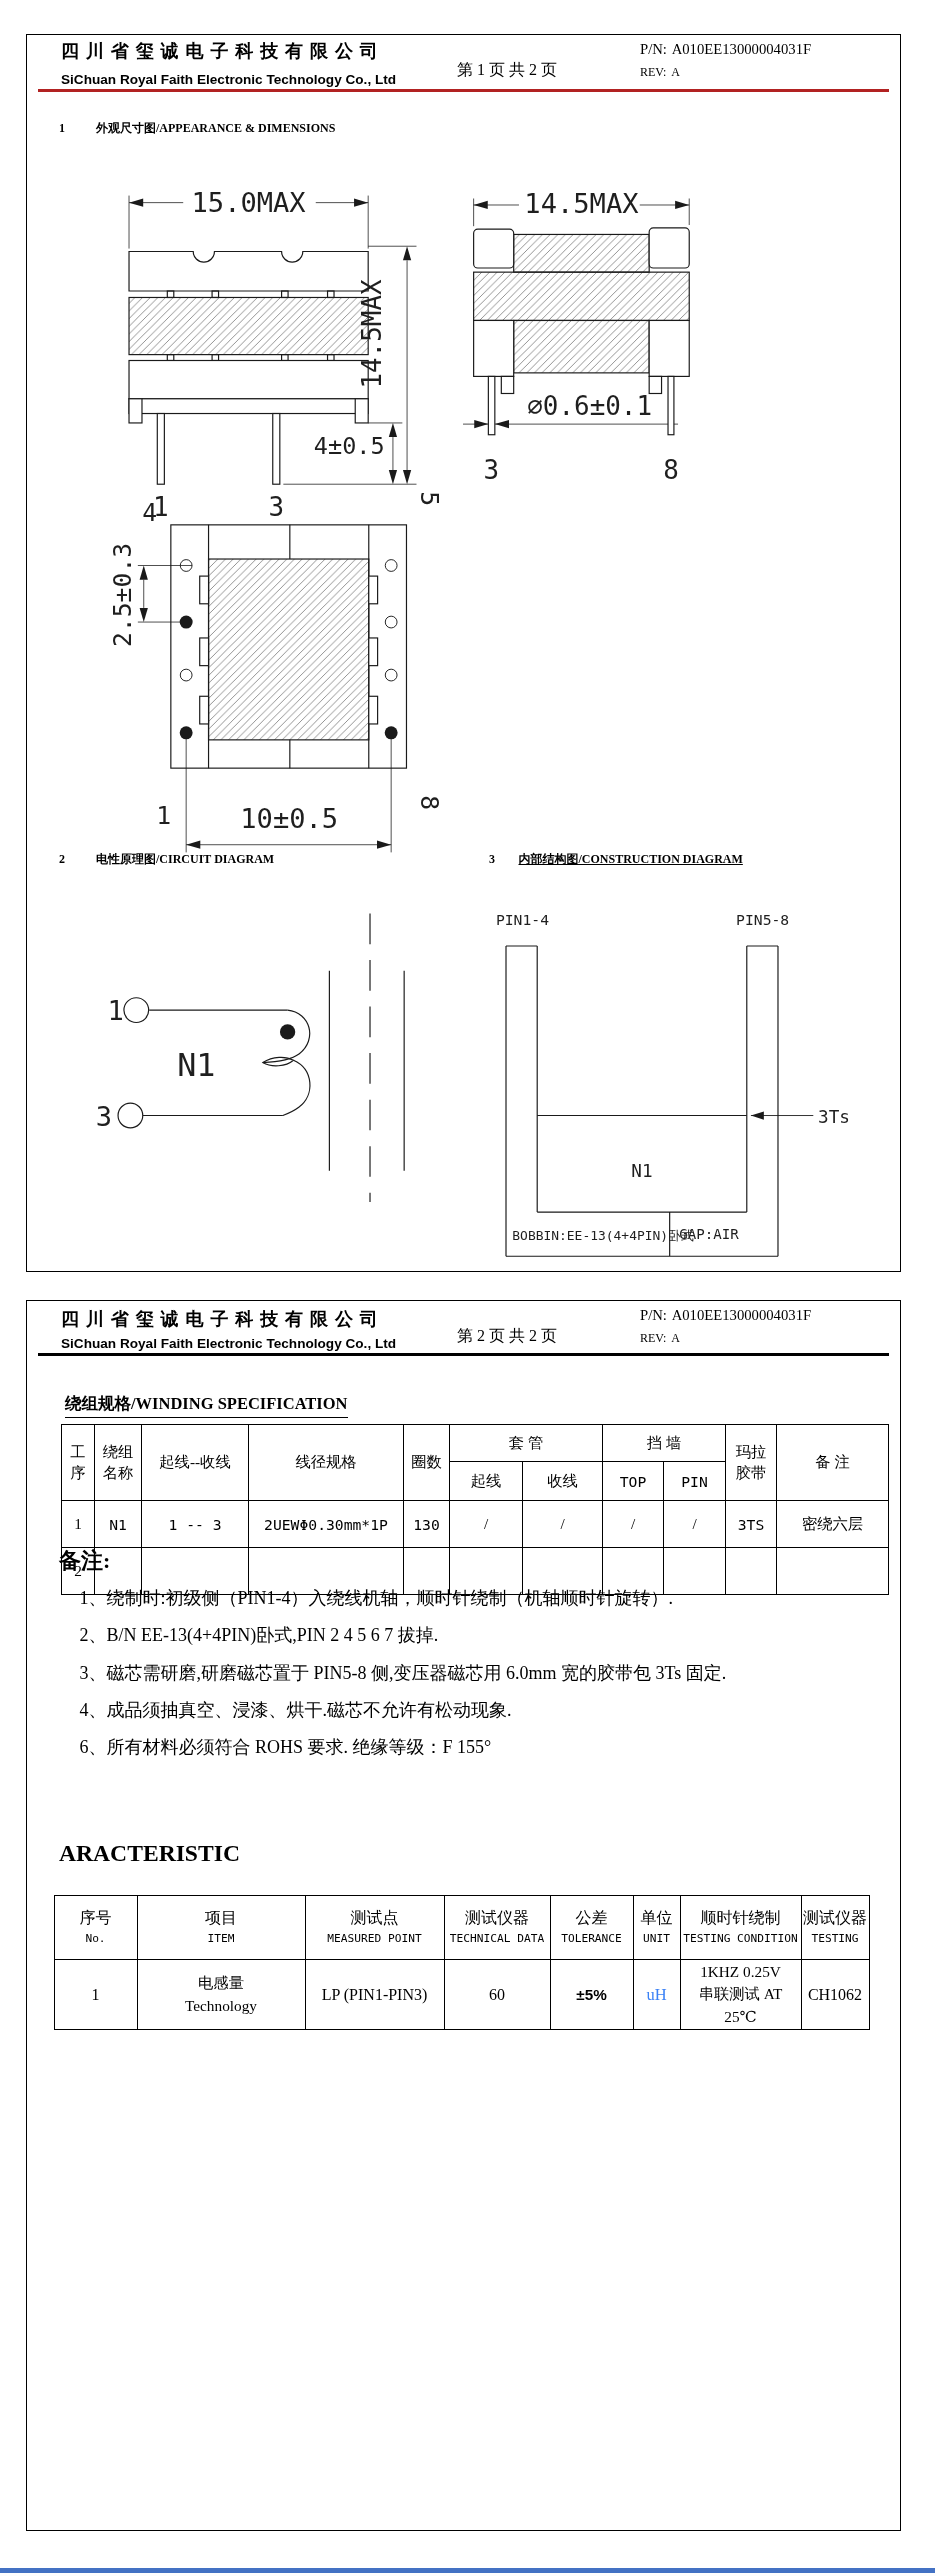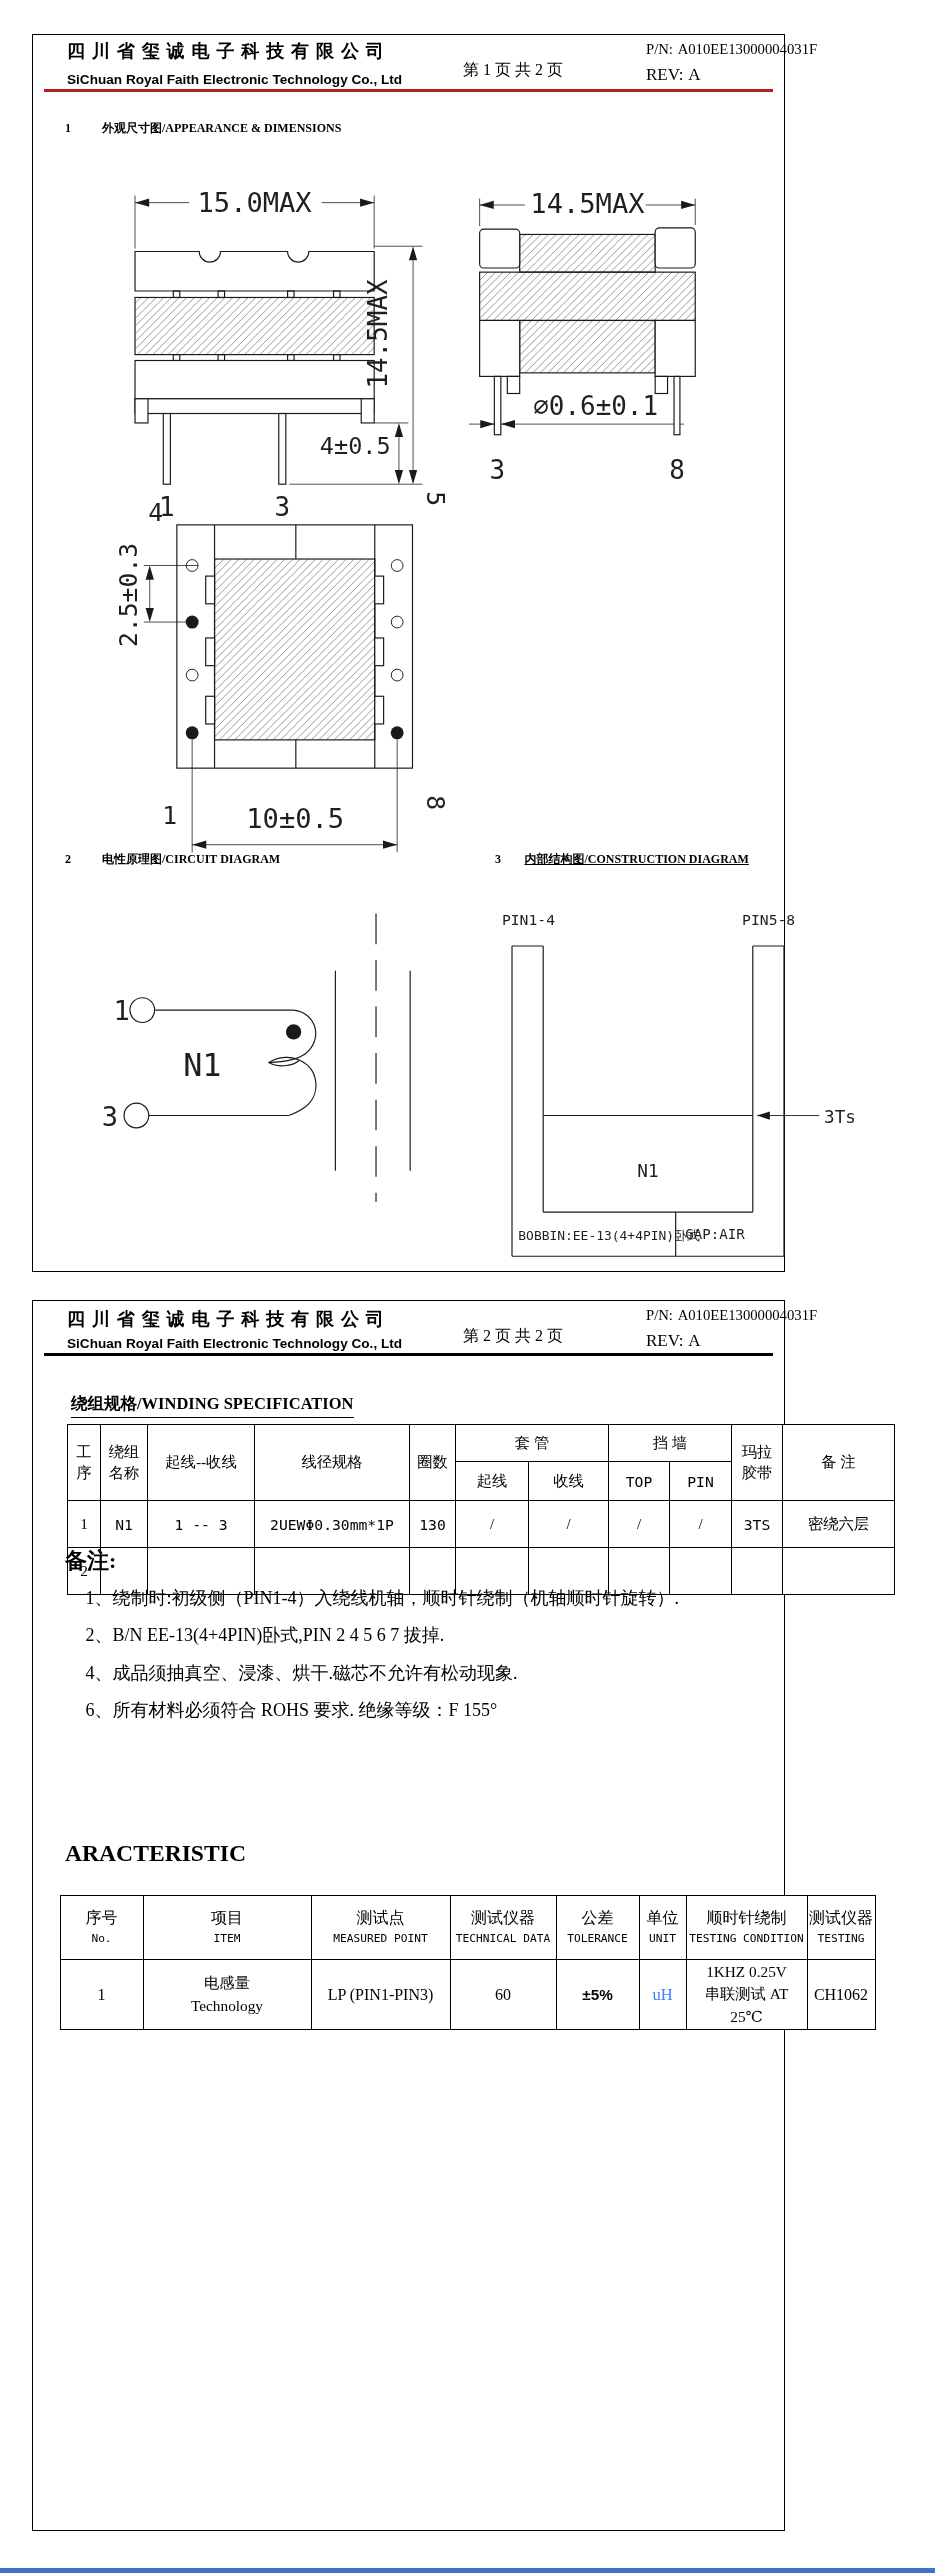--- a/index.html
+++ b/index.html
@@ -1,30 +1,30 @@
 <!DOCTYPE html>
 <html style="font-size:9.4px"><head>
 <meta charset="utf-8">
 <style>
   html,body{margin:0;padding:0;background:#fff;}
   .canvas{position:relative;width:935px;height:2576px;background:#ffffff;overflow:hidden;
           font-family:"Liberation Serif","DejaVu Serif",serif;color:#000;}
-  .page{position:absolute;left:32px;width:753px;border:1.8px solid #000;box-sizing:border-box;background:#fff;}
+  .page{position:absolute;left:26px;width:875px;border:1.8px solid #000;box-sizing:border-box;background:#fff;}
   #page1{top:34px;height:1238px;}
   #page2{top:1300px;height:1231px;}
 
   .company-cn{position:absolute;left:34px;top:3.5px;font-size:18px;font-weight:bold;letter-spacing:1.2px;white-space:nowrap;}
   .company-en{position:absolute;left:34px;top:37px;font-size:13.6px;font-weight:bold;
               font-family:"Liberation Sans","DejaVu Sans",sans-serif;white-space:nowrap;}
   .hr-line{position:absolute;left:10.6px;right:10.6px;height:2.9px;}
   #page1 .hr-line{top:54px;background:#b22222;}
   #page2 .hr-line{top:52px;background:#000;}
   .pageinfo{position:absolute;left:430px;top:25px;font-size:16px;white-space:nowrap;}
   .pn-line{position:absolute;left:613px;top:5.9px;font-size:14.7px;white-space:nowrap;}
-  .rev-line{position:absolute;left:613px;top:29.5px;font-size:17px;white-space:nowrap;}
+  .rev-line{position:absolute;left:613px;top:29.5px;font-size:12px;white-space:nowrap;}
   .pn-line span,.rev-line span{margin-right:4.7px;}
 
   .sec{position:absolute;font-weight:bold;font-size:12px;white-space:nowrap;}
   #sec1{left:32px;top:85px;}
   #sec2{left:32px;top:816px;}
   #sec3{left:462px;top:816px;text-decoration:underline;}
   .sec .num{display:inline-block;min-width:37px;}
   #sec3 .num{min-width:29.5px;}
 
   svg{position:absolute;}
@@ -324,20 +324,21 @@
           <td></td>
         </tr>
       </tbody>
         </table>
     </div>
 
     <div class="notes">
       <h3>备注:</h3>
       <p>1、绕制时:初级侧（PIN1-4）入绕线机轴，顺时针绕制（机轴顺时针旋转）.</p>
       <p>2、B/N EE-13(4+4PIN)卧式,PIN 2 4 5 6 7  拔掉.</p>
+      <p>3、磁芯需研磨,研磨磁芯置于 PIN5-8 侧,变压器磁芯用 6.0mm 宽的胶带包 3Ts 固定.</p>
       <p>4、成品须抽真空、浸漆、烘干.磁芯不允许有松动现象.</p>
       <p>6、所有材料必须符合 ROHS 要求.  绝缘等级：F     155°</p>
     </div>
 
     <div class="char-title">ARACTERISTIC</div>
 
     <div class="tblwrap" id="charwrap">
       <table id="chartable">
         <colgroup>
           <col style="width:83px">

